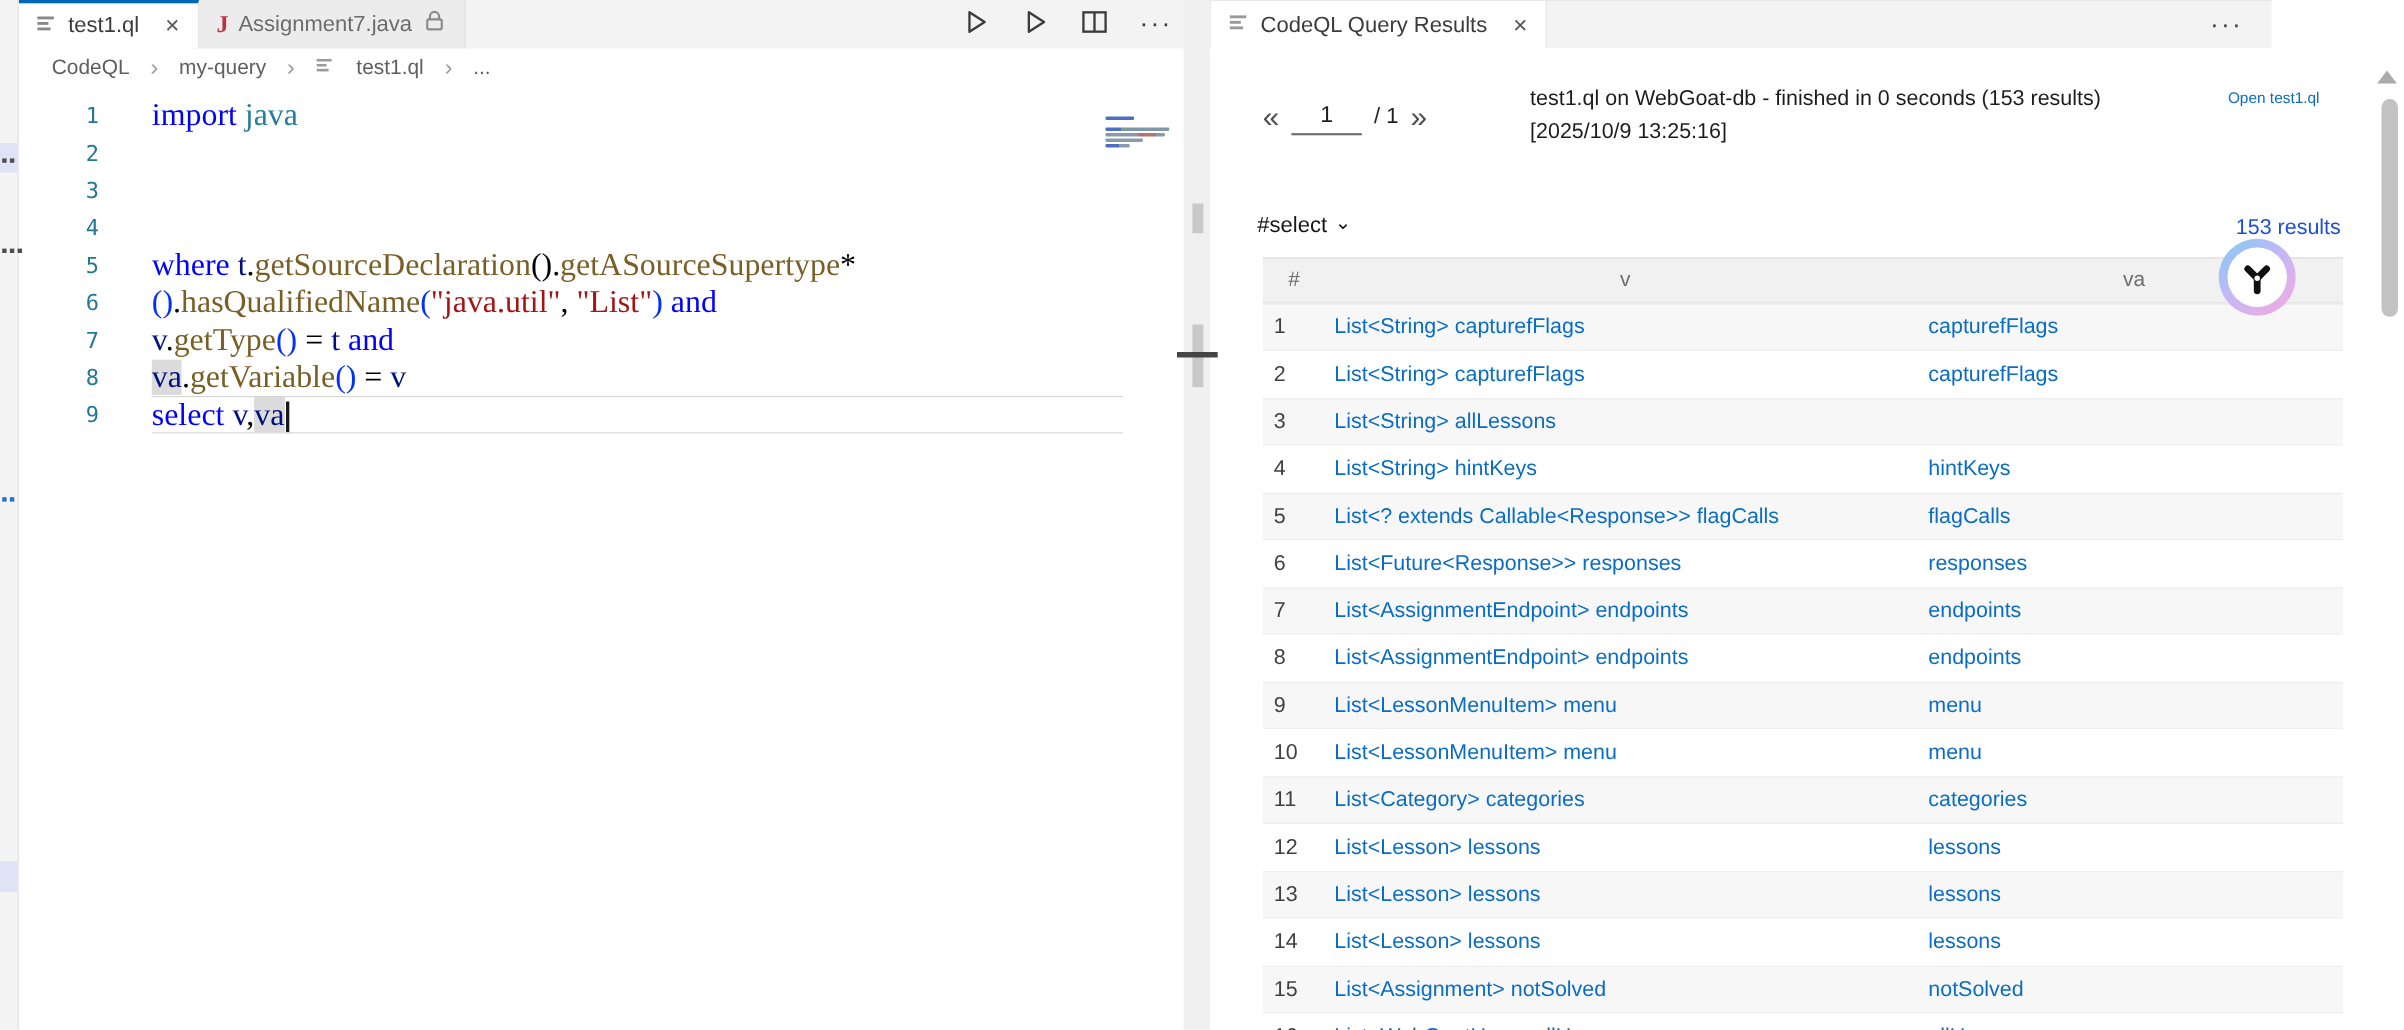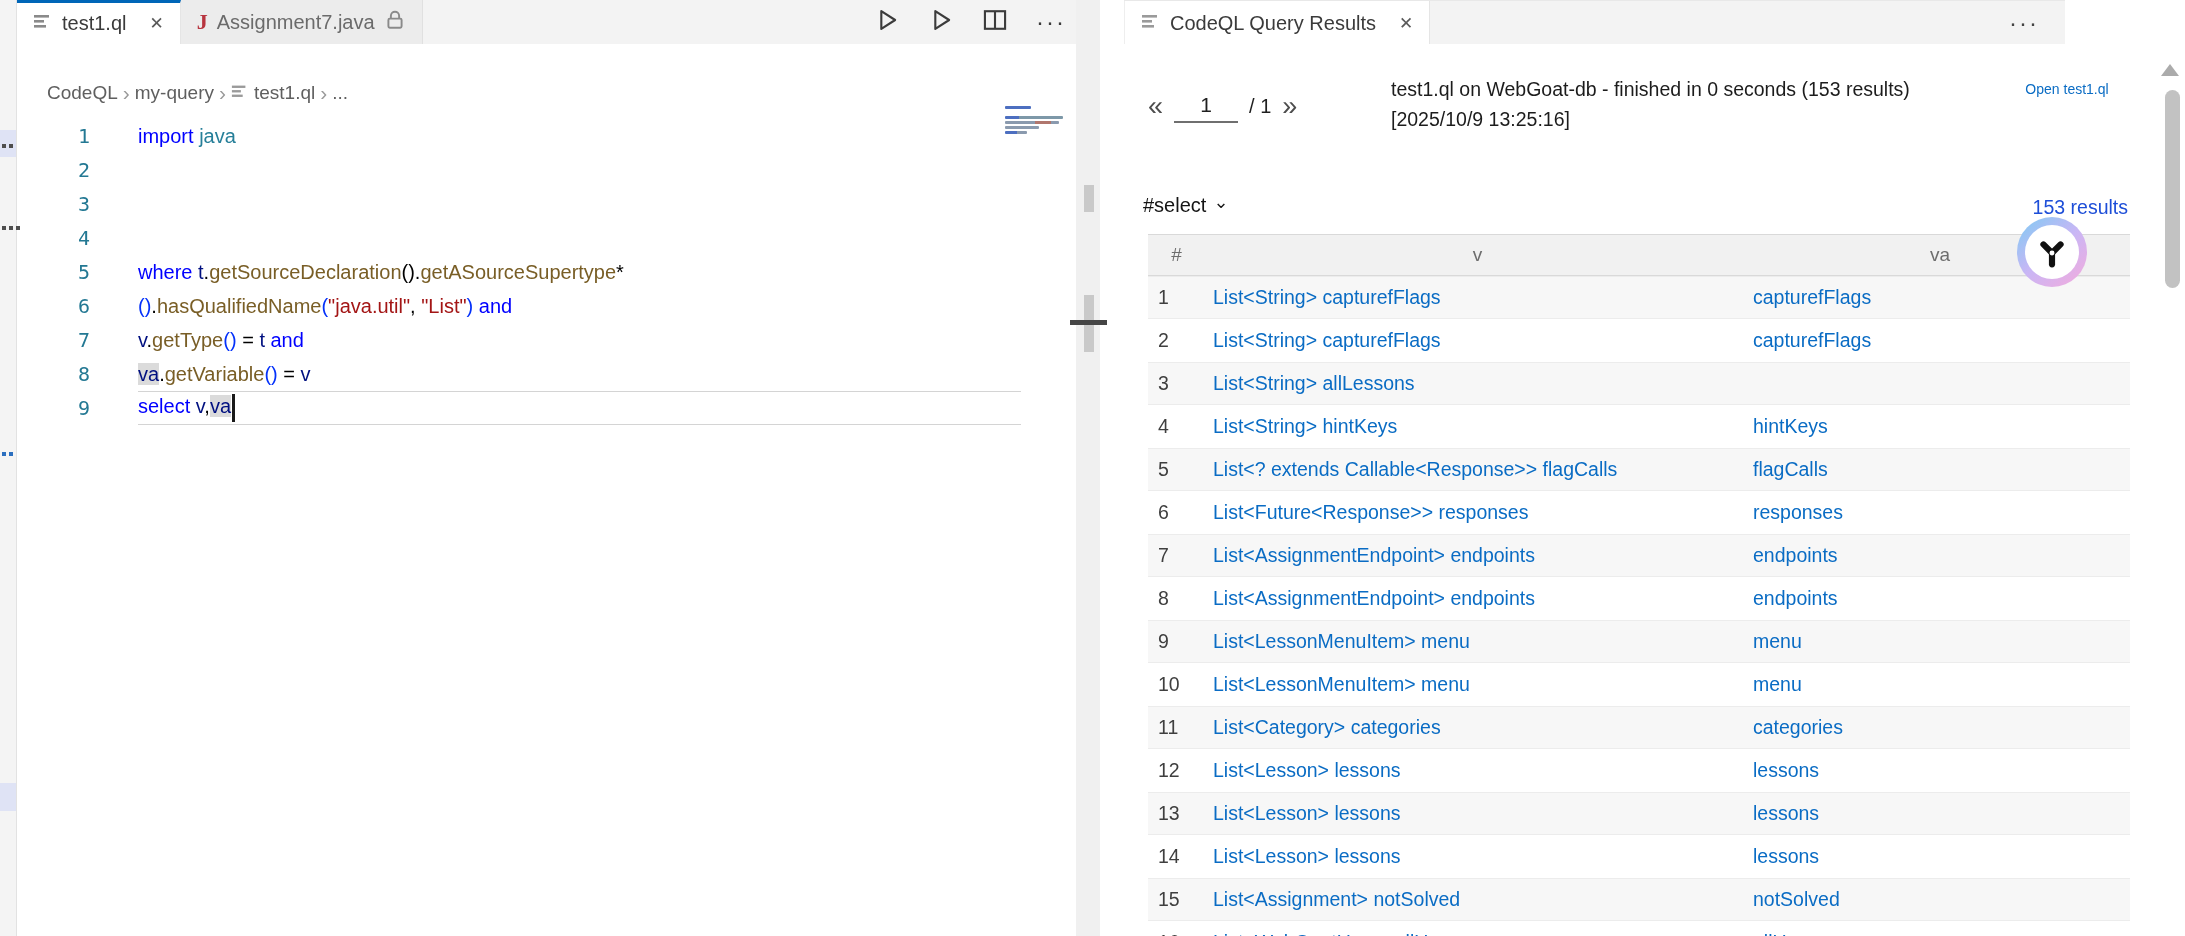--- a/index.html
+++ b/index.html
@@ -22,32 +22,32 @@
     font-size:20px; cursor:pointer; }
   .tab.active { background:#fff; border-top:3px solid var(--accent);
     border-right:1px solid #e5e5e5; color:#3b3b3b; }
   .tab.inactive { background:#ececec; border-right:1px solid #e0e0e0; color:#6b6b6b; }
   .tab .close { font-size:17px; color:#5a5a5a; margin-left:14px; }
   .java-glyph { color:#b8353f; font-weight:bold; font-size:22px;
     font-family:"Liberation Serif", serif; }
   .lines-icon { display:inline-block; }
   .editor-actions { position:absolute; right:10px; top:0; height:44px;
     display:flex; align-items:center; gap:28px; }
-  .breadcrumb { margin-top:31px; height:36px; display:flex; align-items:center;
-    padding-left:30px; gap:5px; color:#5f5f5f; font-size:19px; }
+  .breadcrumb { margin-top:0; height:36px; display:flex; align-items:center;
+    padding-left:30px; gap:19px; color:#5f5f5f; font-size:19px; }
   .breadcrumb .sep { color:#9a9a9a; font-size:21px; }
   .breadcrumb .bc-item { cursor:pointer; }
 
   
   .code { position:relative; margin-top:8px; }
   .code-line { display:flex; height:34px; align-items:center; position:relative; }
   .ln { width:73px; flex:none; text-align:right; color:#237893; font-size:20px;
     font-family:"DejaVu Sans Mono", monospace; }
-  .ltx { padding-left:48px; font-family:Liberation Sans, sans-serif;
-    font-size:20px; white-space:pre; color:#000; }
+  .ltx { padding-left:48px; font-family:Liberation Serif, serif;
+    font-size:29px; white-space:pre; color:#000; }
   .code-line.current::after { content:""; position:absolute; left:121px; right:55px;
     top:0; bottom:0; border-top:1.5px solid #d4d4d4; border-bottom:1.5px solid #d4d4d4;
     pointer-events:none; }
   .kw  { color:var(--kw); }
   .ty  { color:var(--ty); }
   .var { color:var(--var); }
   .fn  { color:var(--fn); }
   .str { color:var(--str); }
   .pun { color:#000; }
   .par { color:var(--par); }
@@ -59,21 +59,21 @@
   .minimap { position:absolute; left:988px; top:106px; width:70px; height:44px; }
   .minimap div { height:3px; margin-bottom:2px; border-radius:1px; }
 
   
   .gutter { left:1076px; top:0; width:24px; height:936px; background:#f0f0f0; }
   .g-thumb1 { position:absolute; left:8px; top:185px; width:10px; height:27px; background:#c9c9c9; }
   .g-thumb2 { position:absolute; left:8px; top:295px; width:10px; height:57px; background:#c9c9c9; }
   .sash { left:1070px; top:320px; width:37px; height:5px; background:#454545; z-index:9; cursor:row-resize; }
 
   
-  .panel { left:1100px; top:0; width:965px; height:936px; background:#fff;padding-left:24px; }
+  .panel { left:1100px; top:0; width:965px; height:936px; background:#fff; }
   .panel .tabbar { border-top:1px solid #e8e8e8; }
   .panel .tab.active { border-top:none; border-left:1px solid #eee; }
   .panel-more { position:absolute; right:26px; top:0; height:44px; display:flex;
     align-items:center; font-size:24px; color:#444; letter-spacing:2px; cursor:pointer; }
   .panel-body { position:absolute; left:0; top:44px; width:1085px; height:892px; background:#fff; }
 
   .pagination { position:absolute; left:48px; top:34px; height:56px; display:flex;
     align-items:center; gap:11px; color:#4d4d4d; }
   .pg-btn { font-size:27px; cursor:pointer; }
   .pg-input { width:64px; height:34px; border:none; border-bottom:2px solid #6f6f6f;

